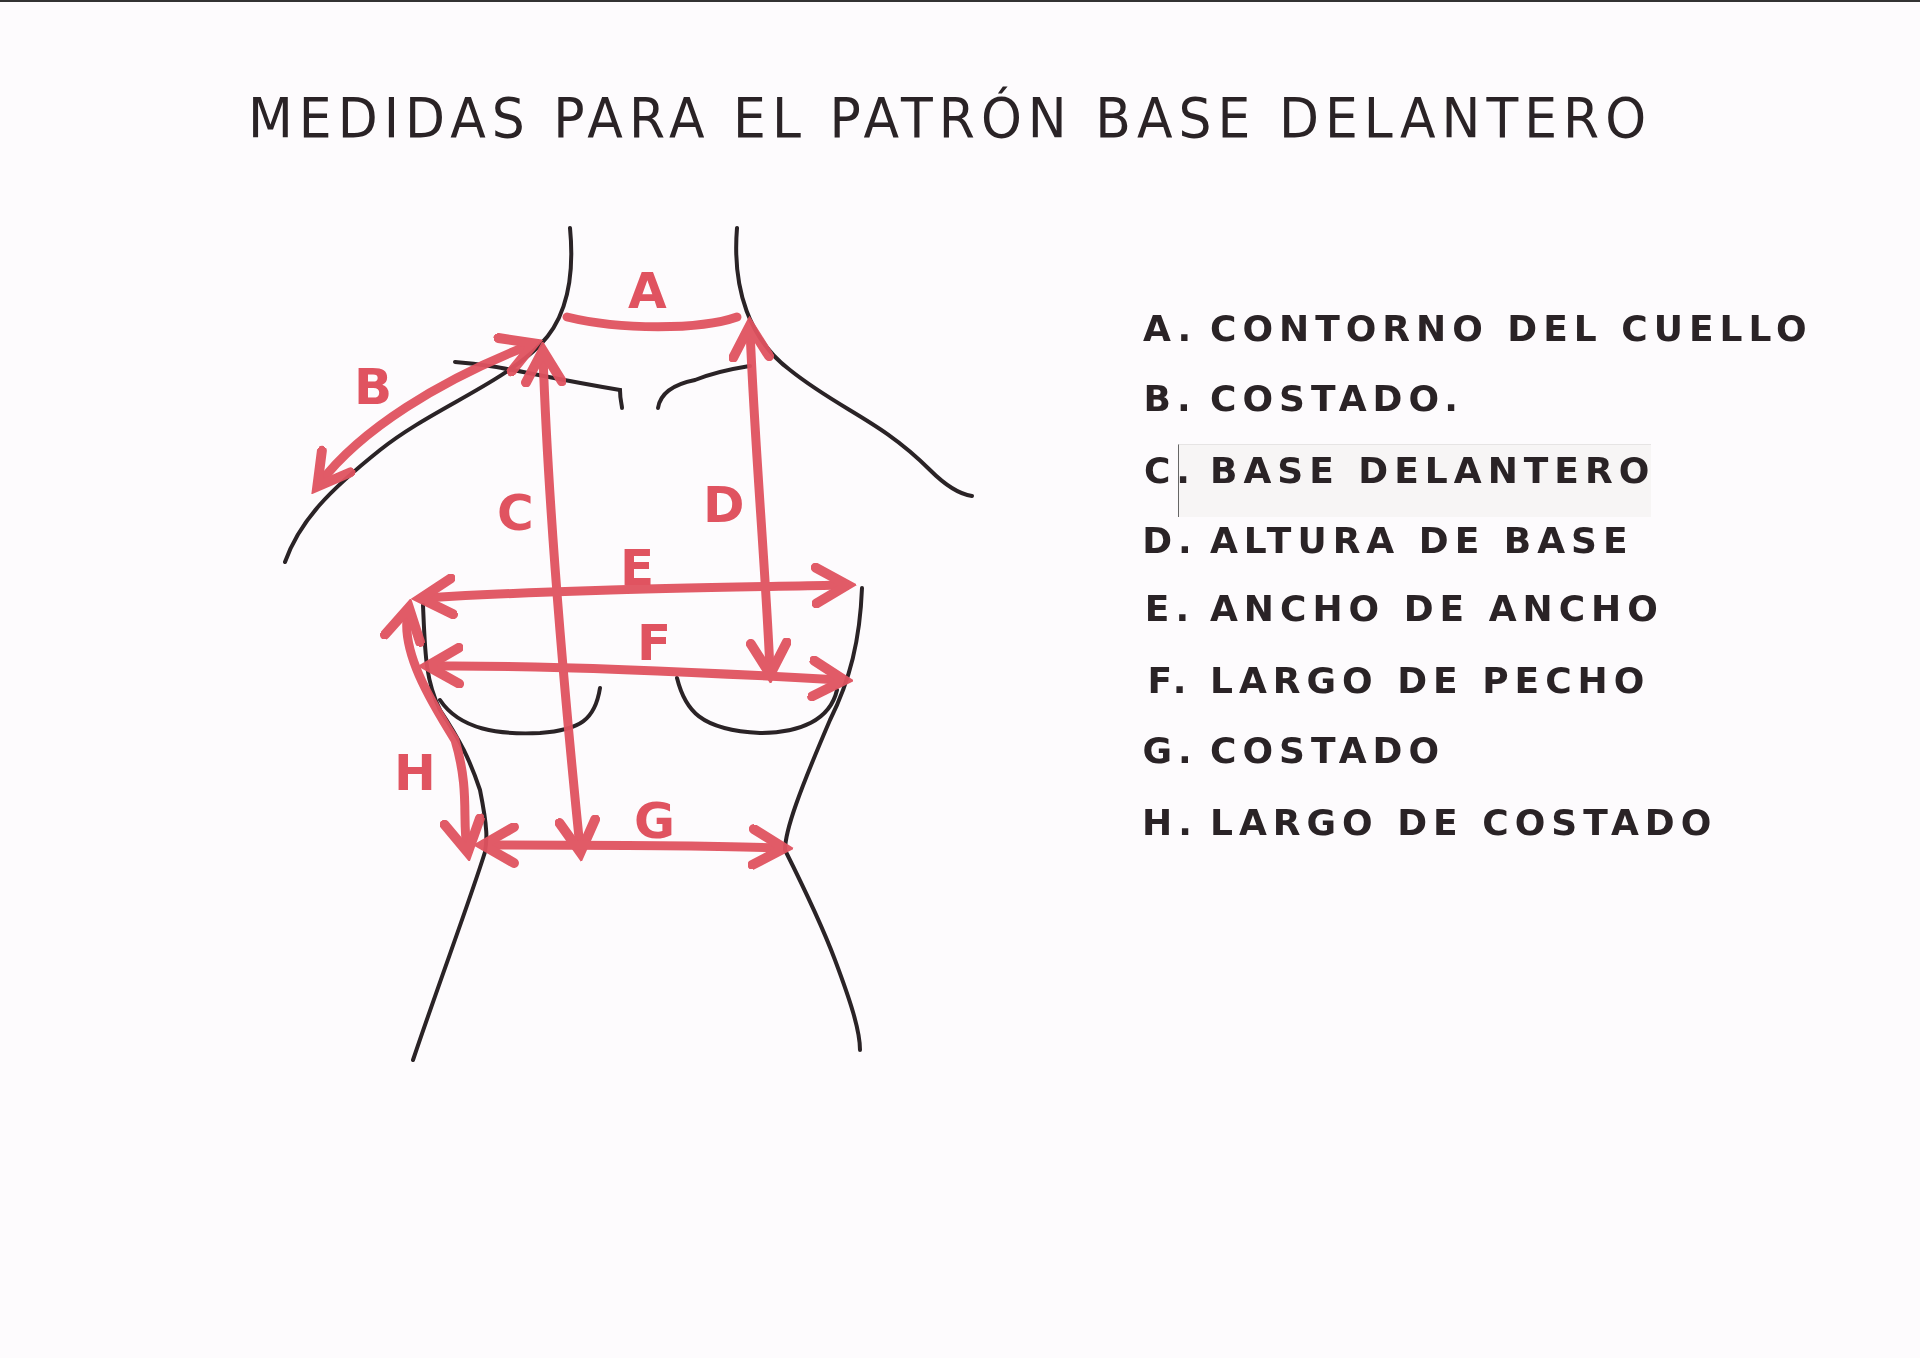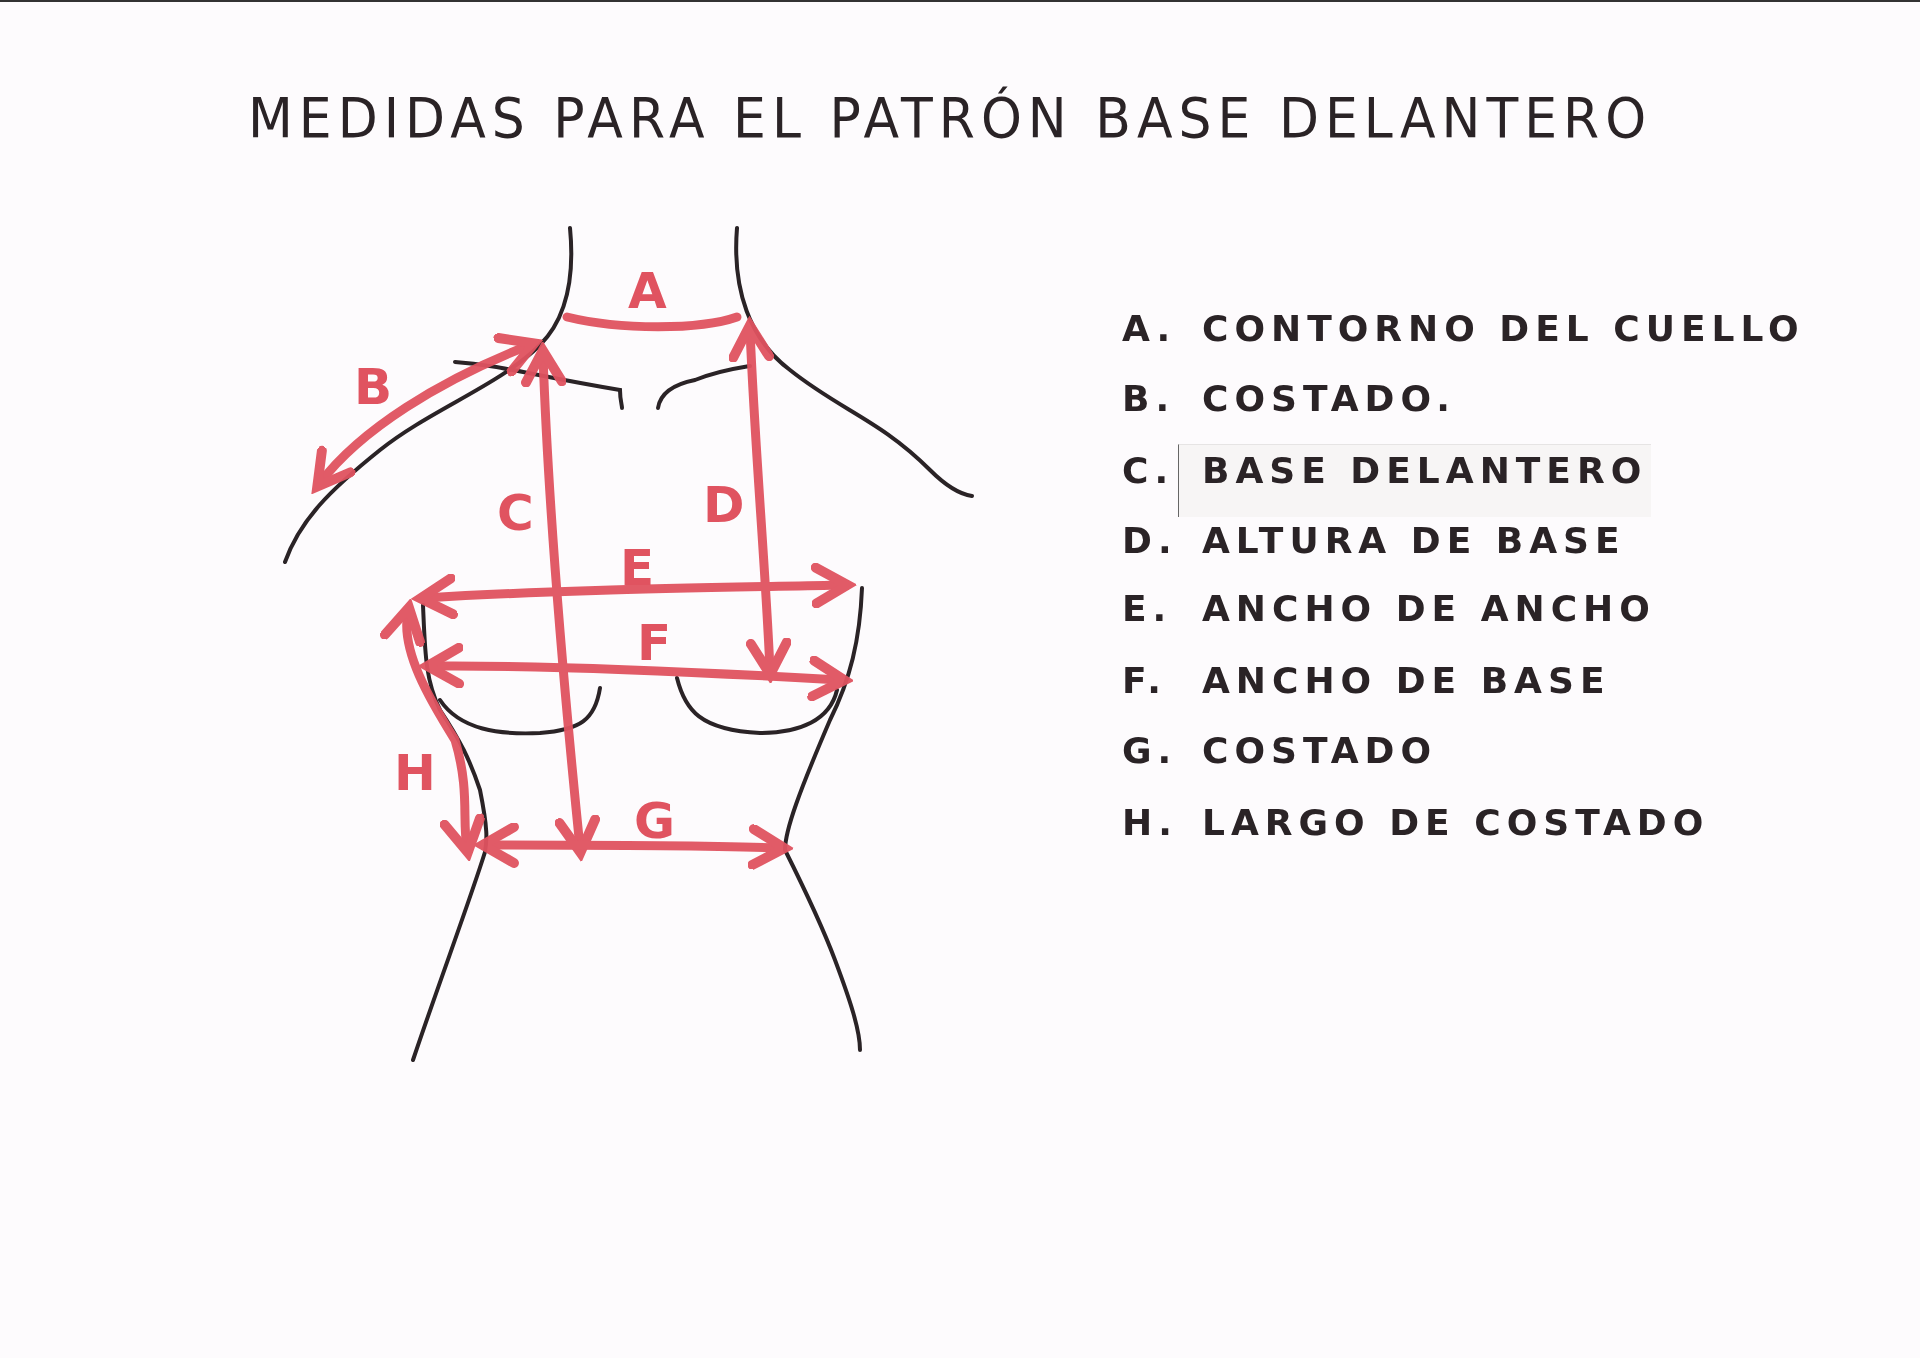--- a/index.html
+++ b/index.html
@@ -8,22 +8,22 @@
     font-family: "DejaVu Sans", sans-serif;
   }
   .topline { position:absolute; left:0; top:0; width:1920px; height:2px; background:#333; }
   .title {
     position:absolute; left:248px; top:88px; font-size:52px; letter-spacing:6px;
     color:#2a2326; font-weight:normal; white-space:nowrap; transform:scaleY(1.05);
   }
   svg.fig { position:absolute; left:0; top:0; }
   .legend { position:absolute; left:1118px; top:298px; }
   .legend-item {
-    position:absolute; left:4px; white-space:nowrap; font-size:36px; letter-spacing:6px;
-    color:#2a2326; font-weight:bold;
+    position:absolute; left:12px; white-space:nowrap; font-size:36px; letter-spacing:6px;
+    color:#2a2326; font-weight:bold;text-align:center;
   }
   .legend-item .key { display:inline-block; width:80px; }
   .boxed {
     position:absolute; left:60px; top:146px; width:472px; height:72px;
     background:#f7f5f5; border-left:1px solid #666; border-top:1px solid #e6e4e4;
   }
   .lbl { font-family:"DejaVu Sans", sans-serif; font-weight:bold; fill:#e05360; font-size:50px; }
 </style>
 </head>
 <body>
@@ -84,21 +84,21 @@
   <div class="legend-item" style="top:152px">
     <span class="key">C.</span><span>BASE DELANTERO</span>
   </div>
   <div class="legend-item" style="top:222px">
     <span class="key">D.</span><span>ALTURA DE BASE</span>
   </div>
   <div class="legend-item" style="top:290px">
     <span class="key">E.</span><span>ANCHO DE ANCHO</span>
   </div>
   <div class="legend-item" style="top:362px">
-    <span class="key">F.</span><span>ANCHO DE BASE</span>
+    <span class="key">F.</span><span>LARGO DE PECHO</span>
   </div>
   <div class="legend-item" style="top:432px">
     <span class="key">G.</span><span>COSTADO</span>
   </div>
   <div class="legend-item" style="top:504px">
     <span class="key">H.</span><span>LARGO DE COSTADO</span>
   </div>
 </div>
 
 </body></html>

